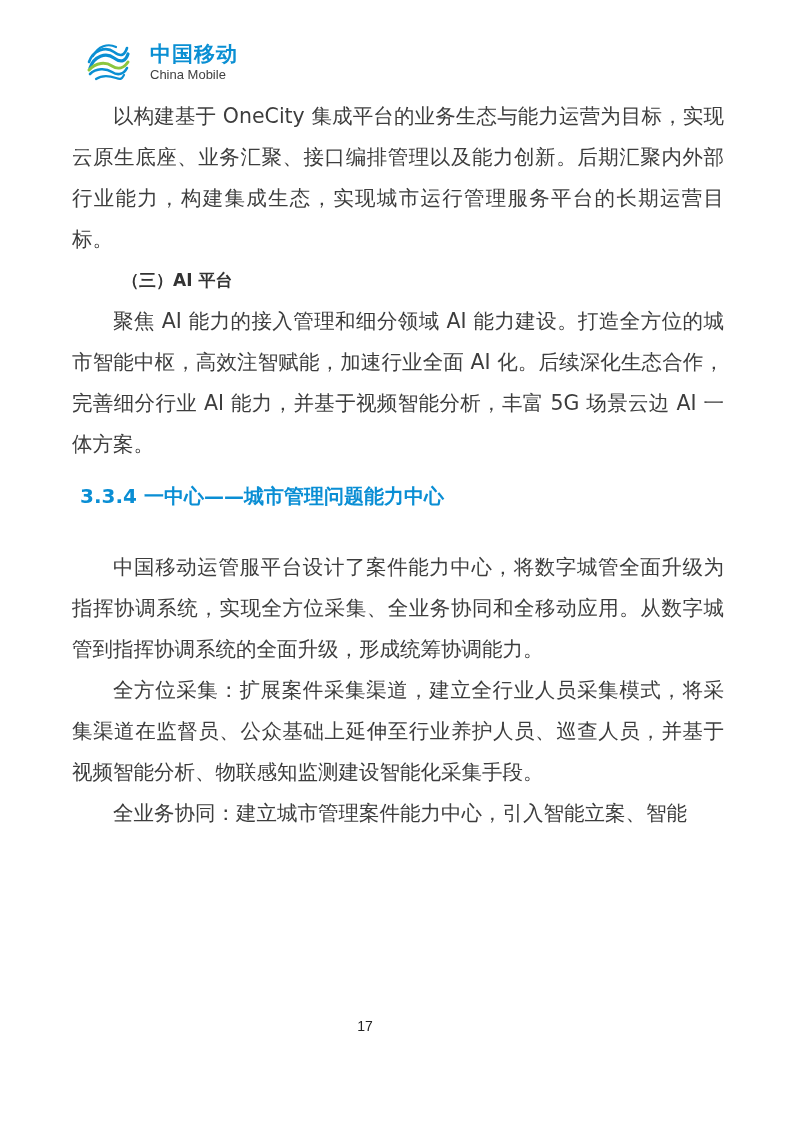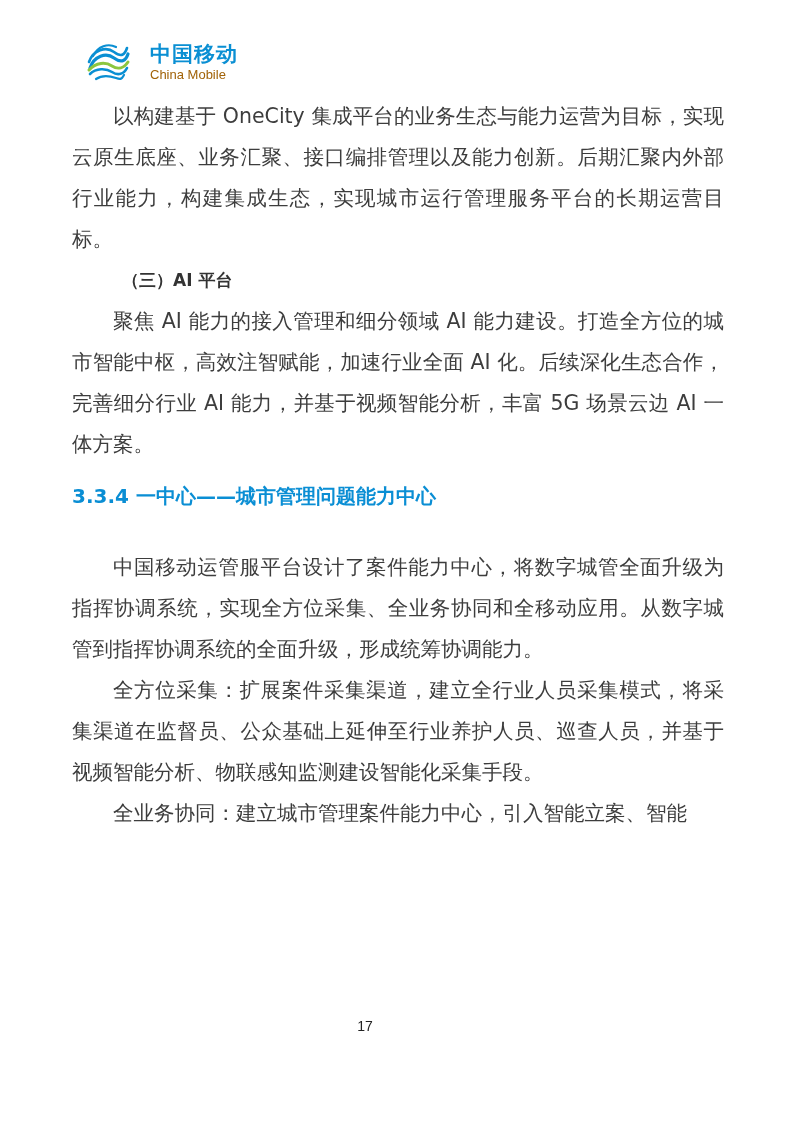--- a/index.html
+++ b/index.html
@@ -2,25 +2,25 @@
 <html><head>
   <meta charset="utf-8">
   <style>
     html, body { margin: 0; padding: 0; background: #ffffff; }
     body { width: 793px; height: 1122px; position: relative; overflow: hidden;
            font-family: "DejaVu Sans", "Liberation Sans", sans-serif; color: #3a3a3a; }
     .logo { position: absolute; left: 84px; top: 38px; display: flex; align-items: center; }
     .logo svg { width: 48px; height: 48px; }
     .logo-text { margin-left: 18px; line-height: 1; }
     .logo-cn { color: #0a8fd3; font-size: 21px; letter-spacing: 1px; font-weight: bold; }
-    .logo-en { color: #a16207; font-size: 13px; margin-top: 3px; font-family: "Liberation Sans", sans-serif; }
+    .logo-en { color: #404040; font-size: 13px; margin-top: 3px; font-family: "Liberation Sans", sans-serif; }
     .content { position: absolute; left: 72px; top: 96px; width: 652px; }
     p.para { margin: 0; font-size: 20.5px; line-height: 41px; text-indent: 2em; text-align: justify; color: #3d3d3d; }
     .subheading { font-size: 17px; font-weight: bold; line-height: 41px; padding-left: 50px; color: #333; }
-    .section-heading { font-size: 20px; font-weight: bold; color: #0a8ed4; margin: 13px 0 0 0; line-height: 36px; }
+    .section-heading { font-size: 20px; font-weight: bold; color: #0a8ed4; margin: 13px 0 0 8px; line-height: 36px; }
     .gap { height: 33px; }
     .page-number { position: absolute; top: 1018px; left: 0; width: 730px; text-align: center;
                    font-size: 14px; color: #222; font-family: "Liberation Sans", sans-serif; }
   </style>
 </head>
 <body>
 
 <div class="logo">
   <svg viewBox="0 0 48 48">
     <g fill="none" stroke-linecap="round">

